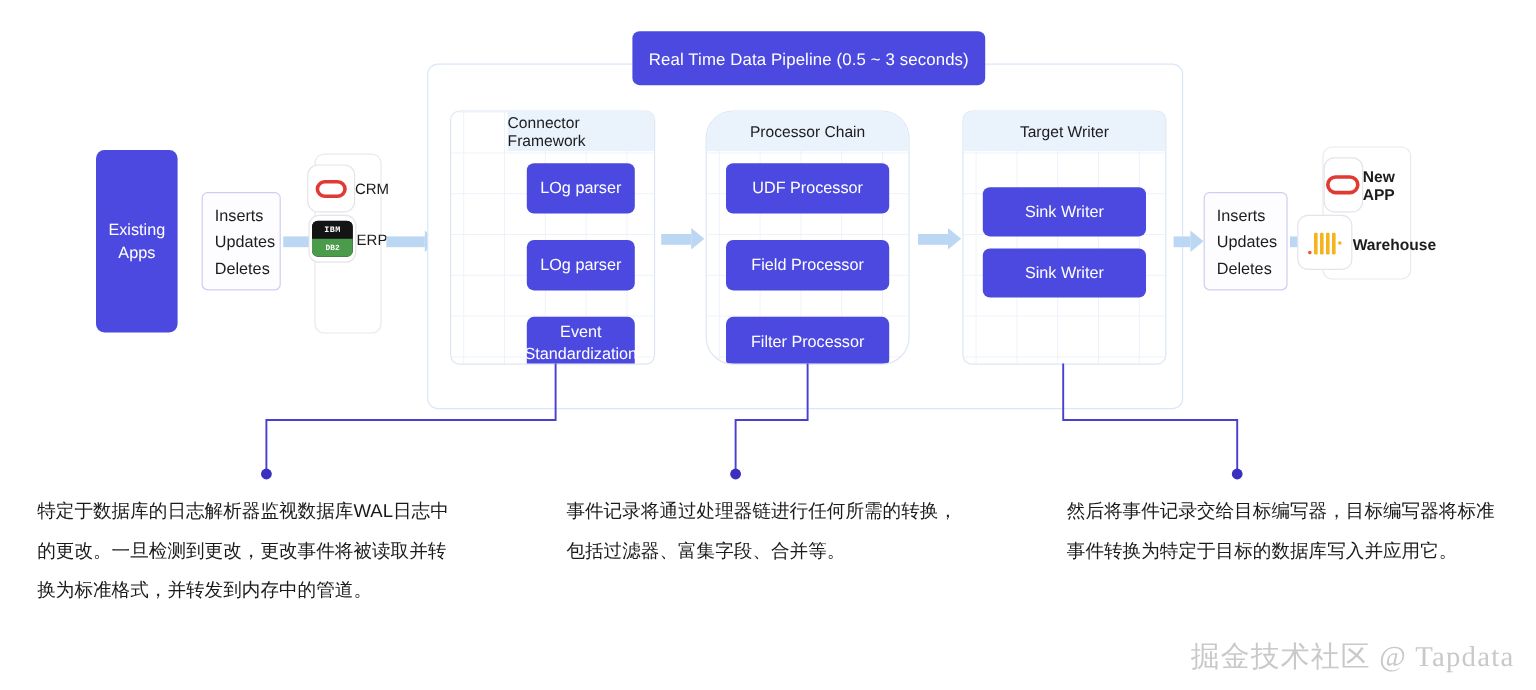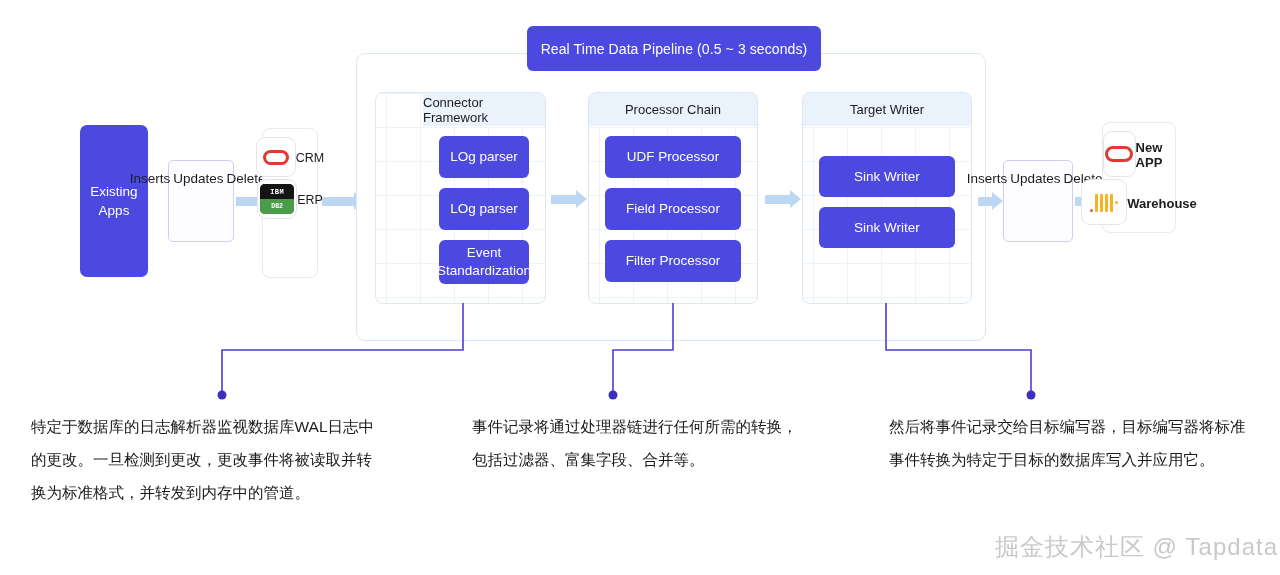--- a/index.html
+++ b/index.html
@@ -18,21 +18,21 @@
     background: #4b49e0; border-radius: 7px;
     color: #fff; font-size: 13.5px; line-height: 19px;
     display: flex; flex-direction: column; align-items: center; justify-content: center;
     text-align: center;
   }
 
   
   .iud-box {
     position: absolute;
     background: #fdfdff; border: 1px solid #cdcef0; border-radius: 5px;
-    display: flex; flex-direction: row; justify-content: center;
+    display: flex; flex-direction: column; justify-content: center;
     padding: 8px 10px; gap: 3px;
     font-size: 13.5px; color: #1c1c1e; line-height: 19px;
   }
   .iud-left  { left: 168px; top: 160px; width: 66px; height: 82px; }
   .iud-right { left: 1003px; top: 160px; width: 70px; height: 82px; }
 
   
   .node-stack {
     position: absolute; background: #ffffff;
     border: 1px solid #e9e9ef; border-radius: 8px;
@@ -97,31 +97,31 @@
     position: absolute; top: 92px; width: 171px; height: 212px;
     border: 1px solid #dde7f4; border-radius: 8px; overflow: hidden;
     background-color: #ffffff;
     background-image:
       linear-gradient(to right, #eef3fa 1px, transparent 1px),
       linear-gradient(to bottom, #eef3fa 1px, transparent 1px);
     background-size: 34px 34px;
     background-position: 10px 0px;
   }
   .col-1 { left: 375px; padding-left: 47px; }
-  .col-2 { left: 588px; width: 170px; }
+  .col-2 { left: 588px; width: 170px; border-radius: 23px; }
   .col-3 { left: 802px; width: 170px; }
 
   .stage-head {
     position: relative; height: 33px; background: #eaf2fb;
     display: flex; align-items: center; justify-content: center;
     font-size: 13px; color: #1c1c1e;
   }
   .stage-body {
     position: relative; padding: 10px 16px 0 16px;
-    display: flex; flex-direction: column; align-items: center; gap: 10px;
+    display: flex; flex-direction: column; align-items: center; gap: 22px;
   }
   .chip {
     width: 100%; min-height: 42px; background: #4b49e0; border-radius: 6px;
     color: #ffffff; font-size: 13.5px; line-height: 18px;
     display: flex; align-items: center; justify-content: center; text-align: center;
     padding: 4px 6px;
   }
   .col-3 .stage-body { padding-top: 30px; gap: 10px; }
   .col-3 .chip { min-height: 41px; }
 
@@ -146,23 +146,23 @@
   .caption {
     position: absolute; font-size: 15.5px; line-height: 33px; color: #1a1a1a;
     font-family: "Liberation Sans", "DejaVu Sans", sans-serif;
   }
   .cap-1 { left: 31px;  top: 410px; width: 345px; }
   .cap-2 { left: 472px; top: 410px; width: 330px; }
   .cap-3 { left: 889px; top: 410px; width: 365px; }
 
   
   .watermark {
-    position: absolute; right: 2px; bottom: 12px;
+    position: absolute; right: 18px; bottom: 12px;
     font-size: 24px; color: #c9c9c9; letter-spacing: 1px;
-    font-family: Liberation Sans, sans-serif;
+    font-family: Liberation Serif, serif;
   }
 </style>
 </head>
 <body>
 
 <div id="stage">
 
   <div class="existing-apps">
     <span>Existing</span>
     <span>Apps</span>

